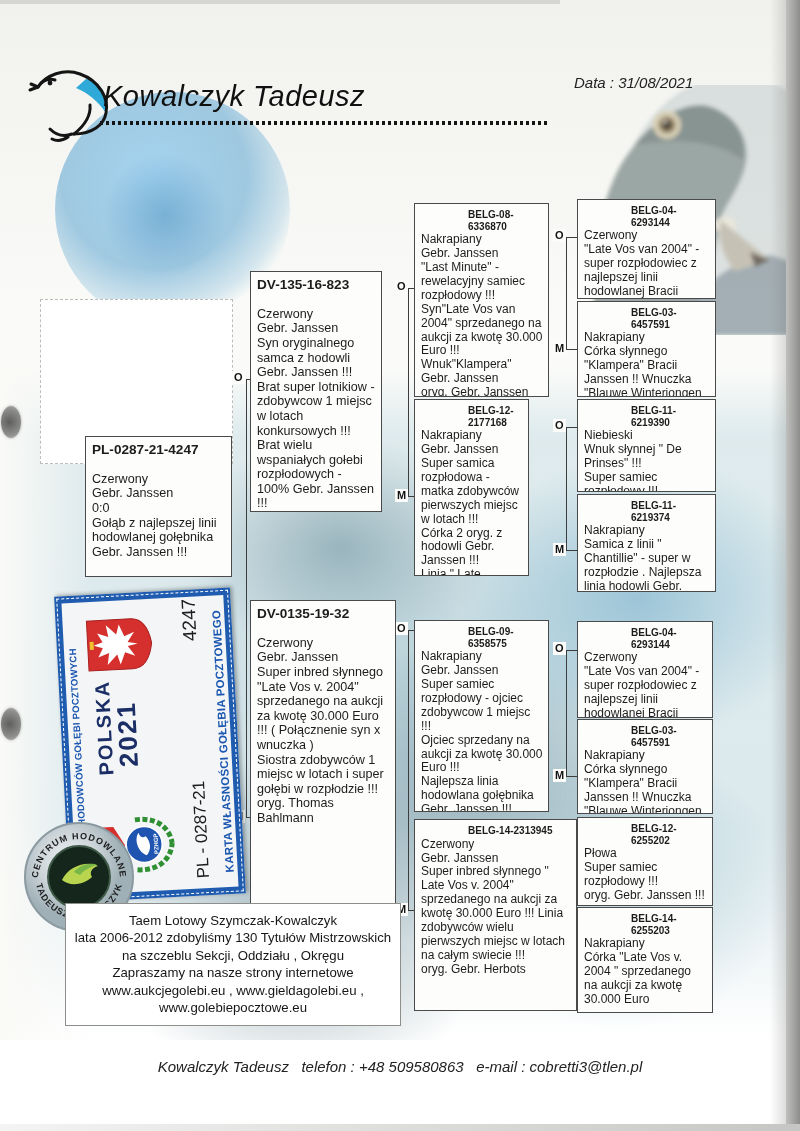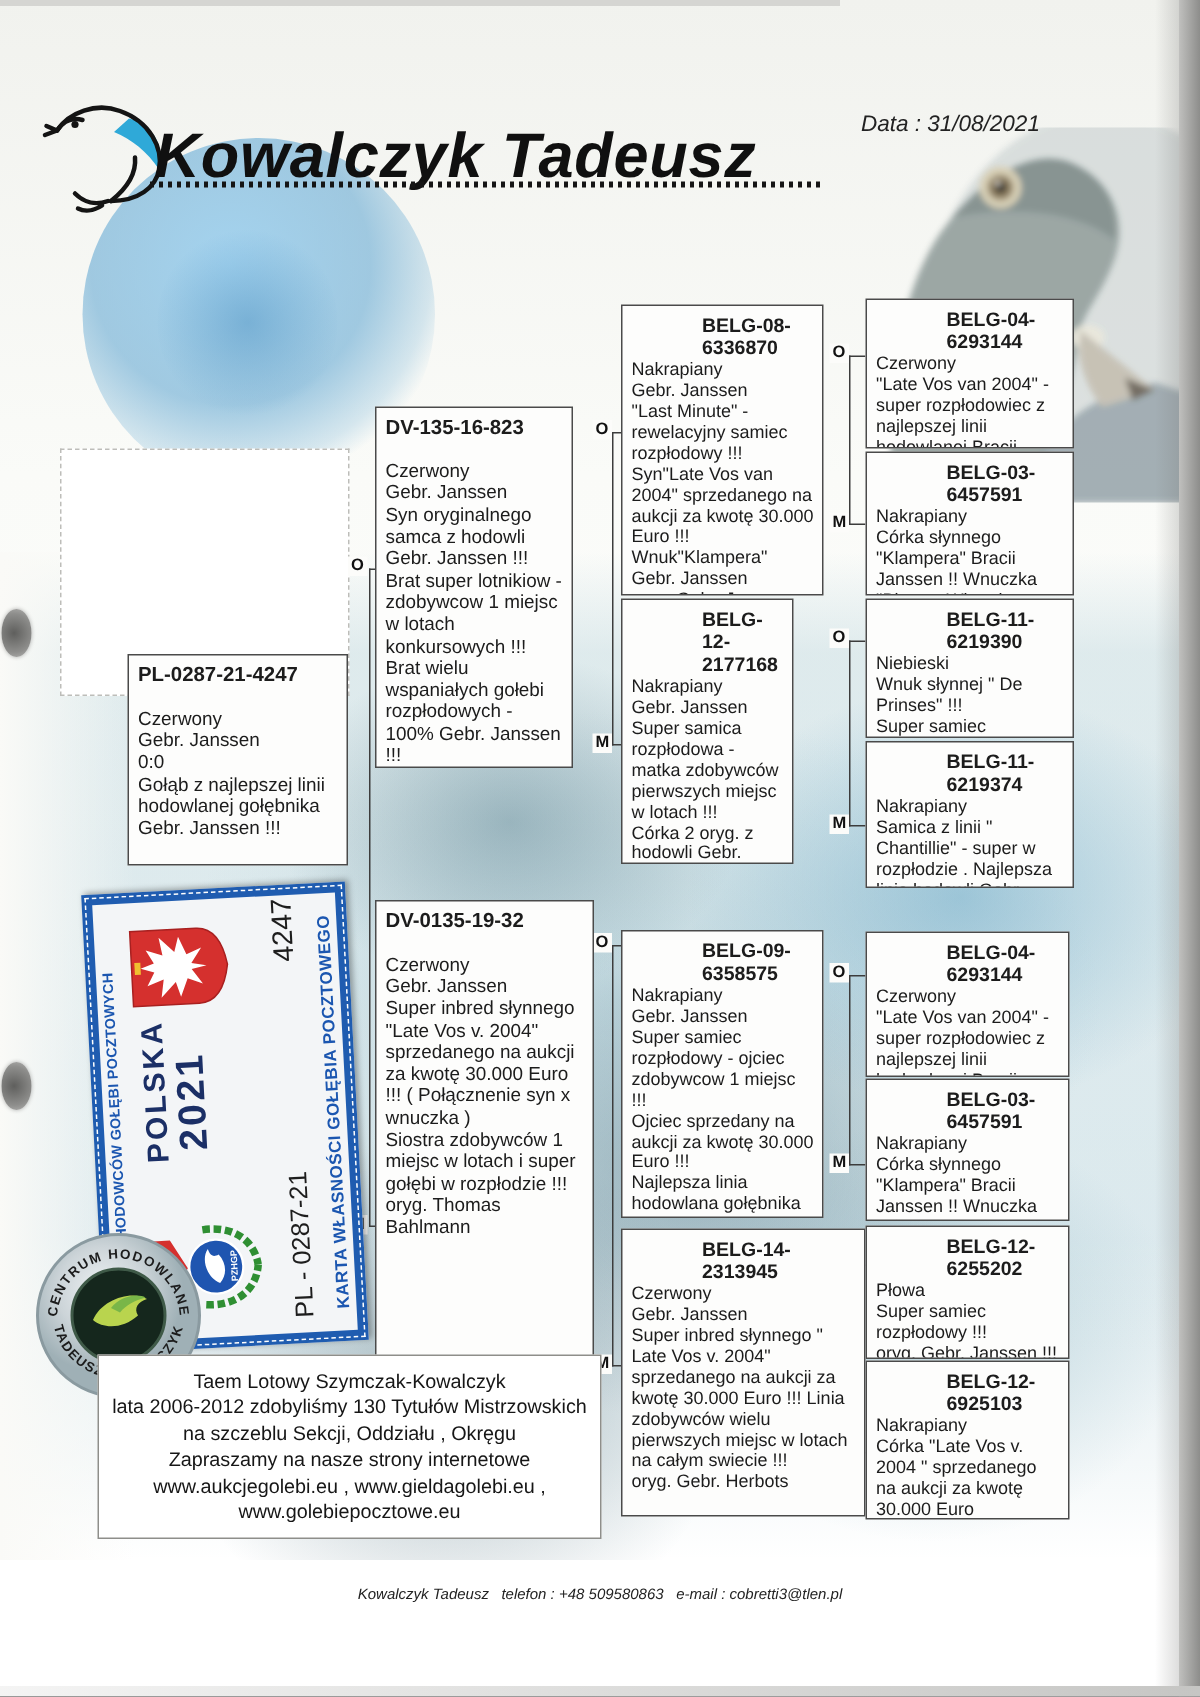--- a/index.html
+++ b/index.html
@@ -18,33 +18,33 @@
       radial-gradient(220px 160px at 340px 180px, rgba(96,134,148,.50), transparent 70%),
       radial-gradient(260px 200px at 640px 230px, rgba(108,170,200,.55), transparent 70%),
       radial-gradient(300px 220px at 460px 420px, rgba(84,120,135,.45), transparent 72%),
       radial-gradient(260px 240px at 300px 560px, rgba(70,105,118,.42), transparent 72%),
       radial-gradient(240px 200px at 620px 520px, rgba(120,170,185,.38), transparent 70%),
       radial-gradient(420px 260px at 420px 300px, rgba(130,175,190,.32), transparent 75%),
       linear-gradient(to bottom, rgba(150,190,205,0) 0%, rgba(140,185,200,.26) 10%, rgba(140,185,200,.30) 68%, rgba(160,195,205,.12) 90%, rgba(160,195,205,0) 100%);}
   .bandfadeL{left:0;top:368px;width:90px;height:672px;
     background:linear-gradient(to right,#fafaf7,rgba(250,250,247,0));}
   
-  .brand{left:103px;top:80px;font-size:42px;font-weight:bold;font-style:italic;letter-spacing:.5px;color:#101010;}
+  .brand{left:103px;top:80px;font-size:29px;font-weight:normal;font-style:italic;letter-spacing:.5px;color:#101010;}
   .brandrule{left:100px;top:121px;width:450px;height:4px;
     background:repeating-linear-gradient(to right,#151515 0 3px,rgba(0,0,0,0) 3px 6px);}
   .addr{left:114px;top:129px;font-size:15px;font-style:italic;line-height:1.36;color:#222;}
   .date{left:574px;top:74px;font-size:15px;font-style:italic;color:#222;}
   .doctitle{left:52px;top:203px;font-size:37px;font-weight:bold;font-style:italic;color:#0e0e0e;}
   
   .pbox{position:absolute;background:#fdfdfc;border:1px solid #4a4a4a;padding:5px 5px 4px 6px;
         overflow:hidden;box-sizing:border-box;}
   .c12{font-size:12.6px;line-height:1.16;}
   .c34{font-size:12px;line-height:1.16;}
   .ring{font-weight:bold;font-size:13.6px;margin-bottom:1px;}
-  .c34 .ring{font-size:13px;padding-left:47px;}
+  .c34 .ring{font-size:10px;padding-left:47px;}
   .gap .bodytxt{margin-top:14px;}
   .photobox{left:40px;top:299px;width:191px;height:163px;background:#fff;border:1px dashed #bdbdb9;}
   
   .vl,.hl{position:absolute;background:#3c3c3c;}
   .vl{width:1px;} .hl{height:1px;}
   .om{position:absolute;font-size:11px;font-weight:bold;line-height:13px;background:#fcfcfa;
       color:#111;padding:0 2px;}
   
   .cardwrap{left:59px;top:589px;width:182px;height:312px;}
   .card{position:absolute;left:50%;top:50%;width:306px;height:176px;
@@ -55,21 +55,21 @@
   .polska{position:absolute;left:118px;top:26px;width:80px;text-align:center;color:#1b2f66;font-weight:bold;}
   .polska .l1{font-size:20px;letter-spacing:2px;line-height:20px;}
   .polska .l2{font-size:26px;letter-spacing:2px;line-height:26px;}
   .plrow{position:absolute;left:10px;top:118px;width:280px;font-size:17px;color:#1d1d1d;}
   .plrow .serial{position:absolute;right:0;top:-2px;font-size:19px;}
   .cardtitle{position:absolute;left:0;bottom:2px;width:100%;text-align:center;
              font-size:11.4px;font-weight:bold;color:#1b56b0;letter-spacing:.3px;white-space:nowrap;}
   
   .promo{left:65px;top:903px;width:336px;background:#fff;border:1.5px solid #8e8e8a;
          padding:8px 4px;text-align:center;font-size:13.2px;line-height:1.32;color:#161616;box-sizing:border-box;}
-  .footer{left:50%;top:1058px;transform:translateX(-50%);font-size:10px;font-style:italic;
+  .footer{left:50%;top:1058px;transform:translateX(-50%);font-size:15px;font-style:italic;
           color:#222;white-space:pre;}
   
   .edgeR{left:786px;top:0;width:14px;height:1131px;background:linear-gradient(to right,#c0c0be,#8d8d8b);}
   .edgeRsh{left:770px;top:0;width:16px;height:1131px;background:linear-gradient(to right,rgba(120,120,118,0),rgba(120,120,118,.25));}
   .edgeT{left:0;top:0;width:560px;height:4px;background:#c9c9c6;opacity:.7;}
   .edgeB{left:0;top:1124px;width:800px;height:7px;background:linear-gradient(to right,rgba(200,200,198,.2),#c6c6c4);}
   .hole{position:absolute;left:1px;width:20px;height:32px;border-radius:50%;
         background:radial-gradient(circle at 42% 50%, #5f5f5d, #8e8e8c 65%, #b7b7b5);box-shadow:0 0 3px rgba(0,0,0,.3);}
 </style>
 </head>
@@ -250,21 +250,21 @@
     <div class="bodytxt pre">Nakrapiany
 Córka słynnego "Klampera" Bracii Janssen !! Wnuczka "Blauwe Winterjongen</div>
   </div>
   <div class="pbox c34" style="left:577px;top:817px;width:136px;height:89px">
     <div class="ring">BELG-12-6255202</div>
     <div class="bodytxt pre">Płowa
 Super samiec rozpłodowy !!!
 oryg. Gebr. Janssen !!!</div>
   </div>
   <div class="pbox c34" style="left:577px;top:907px;width:136px;height:106px">
-    <div class="ring">BELG-12-6925103</div>
+    <div class="ring">BELG-14-6255203</div>
     <div class="bodytxt pre">Nakrapiany
 Córka "Late Vos v. 2004 " sprzedanego na aukcji za kwotę 30.000 Euro</div>
   </div>
 
   <div class="abs cardwrap">
     <div class="card">
       <div class="assoc">KI ZWIĄZEK HODOWCÓW GOŁĘBI POCZTOWYCH</div>
 
       <svg style="position:absolute;left:14px;top:26px" width="66" height="78" viewBox="0 0 66 78">
         <path d="M14,3 L33,14 L52,3 L52,14 L33,25 L14,14 Z" fill="#d5302e"></path>

